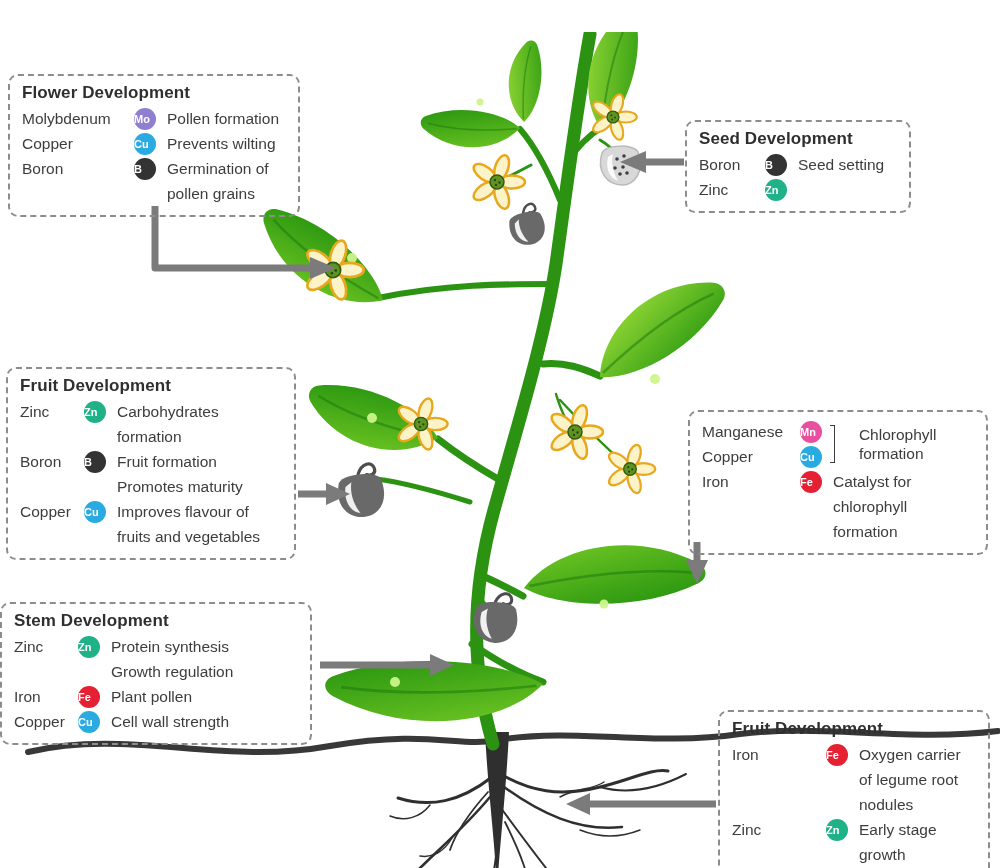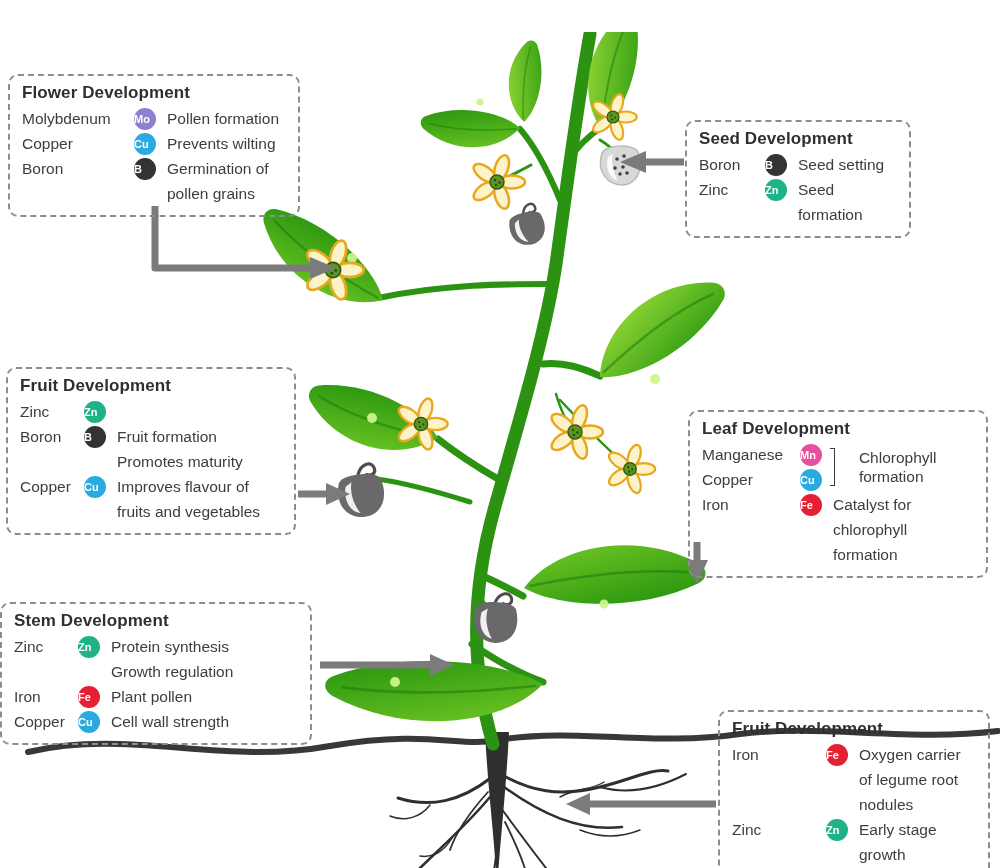--- a/index.html
+++ b/index.html
@@ -178,49 +178,48 @@
   <div class="box" style="left:685px;top:88px;width:226px;--nutw:66px">
     <div class="title">Seed Development</div>
     <div class="row">
       <span class="nut">Boron</span>
       <span class="badge" style="background: rgb(51, 51, 51);">B</span>
       <span class="fn">Seed setting</span>
     </div>
     <div class="row">
       <span class="nut">Zinc</span>
       <span class="badge" style="background: rgb(31, 177, 136);">Zn</span>
-      <span class="fn">Seed formation</span>
     </div>
   </div>
 
   <div class="box" style="left:6px;top:335px;width:290px;--nutw:64px">
     <div class="title">Fruit Development</div>
     <div class="row">
       <span class="nut">Zinc</span>
       <span class="badge" style="background: rgb(31, 177, 136);">Zn</span>
+      <span class="fn">Carbohydrates formation</span>
     </div>
     <div class="row">
       <span class="nut">Boron</span>
       <span class="badge" style="background: rgb(51, 51, 51);">B</span>
       <span class="fn">Fruit formation</span>
     </div>
     <div class="row">
       <span class="nut"></span>
       <span class="badge" style="visibility: hidden;"></span>
       <span class="fn">Promotes maturity</span>
     </div>
     <div class="row">
       <span class="nut">Copper</span>
       <span class="badge" style="background: rgb(41, 171, 226);">Cu</span>
       <span class="fn">Improves flavour of fruits and vegetables</span>
     </div>
   </div>
 
   <div class="box" style="left:688px;top:378px;width:300px;--nutw:98px">
-    <div class="title">Leaf Development</div>
     <div class="group">
       <div class="gcol">
         <div class="row">
           <span class="nut">Manganese</span>
           <span class="badge" style="background: rgb(232, 80, 159);">Mn</span>
         </div>
         <div class="row">
           <span class="nut">Copper</span>
           <span class="badge" style="background: rgb(41, 171, 226);">Cu</span>
         </div>

